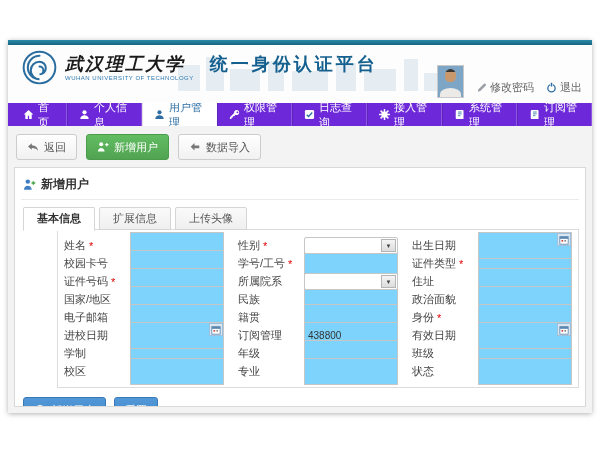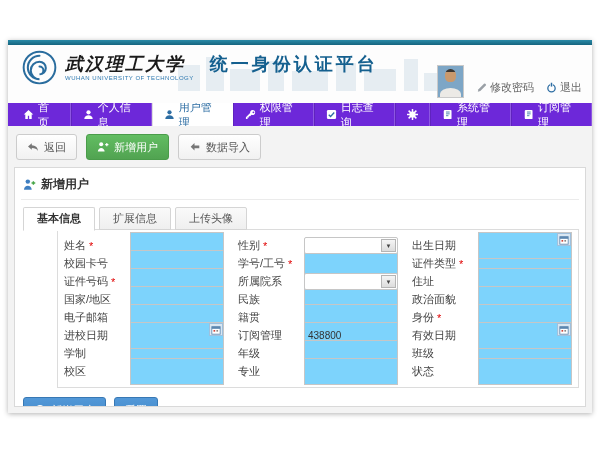--- a/index.html
+++ b/index.html
@@ -169,20 +169,21 @@
           <svg width="11" height="11" viewBox="0 0 12 12">
             <g fill="currentColor">
               <rect x="5.2" y="0" width="1.6" height="12"></rect>
               <rect x="5.2" y="0" width="1.6" height="12" transform="rotate(45 6 6)"></rect>
               <rect x="5.2" y="0" width="1.6" height="12" transform="rotate(90 6 6)"></rect>
               <rect x="5.2" y="0" width="1.6" height="12" transform="rotate(135 6 6)"></rect>
               <path fill-rule="evenodd" d="M6 2.6a3.4 3.4 0 1 1 0 6.8 3.4 3.4 0 0 1 0-6.8zm0 2a1.4 1.4 0 1 0 0 2.8 1.4 1.4 0 0 0 0-2.8z"></path>
             </g>
           </svg>
         </span>
+        <span>接入管理</span>
       </span>
       <span class="nav-item">
         <span class="icon">
           <svg width="11" height="11" viewBox="0 0 12 12">
             <path fill="currentColor" d="M3.2 1h6.2a1 1 0 0 1 1 1v8a1 1 0 0 1-1 1H3.2A1.3 1.3 0 0 1 1.9 9.7V2.3A1.3 1.3 0 0 1 3.2 1z"></path>
             <path d="M4.4 3.3h4M4.4 5.3h4M4.4 7.3h2.6" stroke="#2d6da3" stroke-width=".9" fill="none"></path>
           </svg>
         </span>
         <span>系统管理</span>
       </span>

